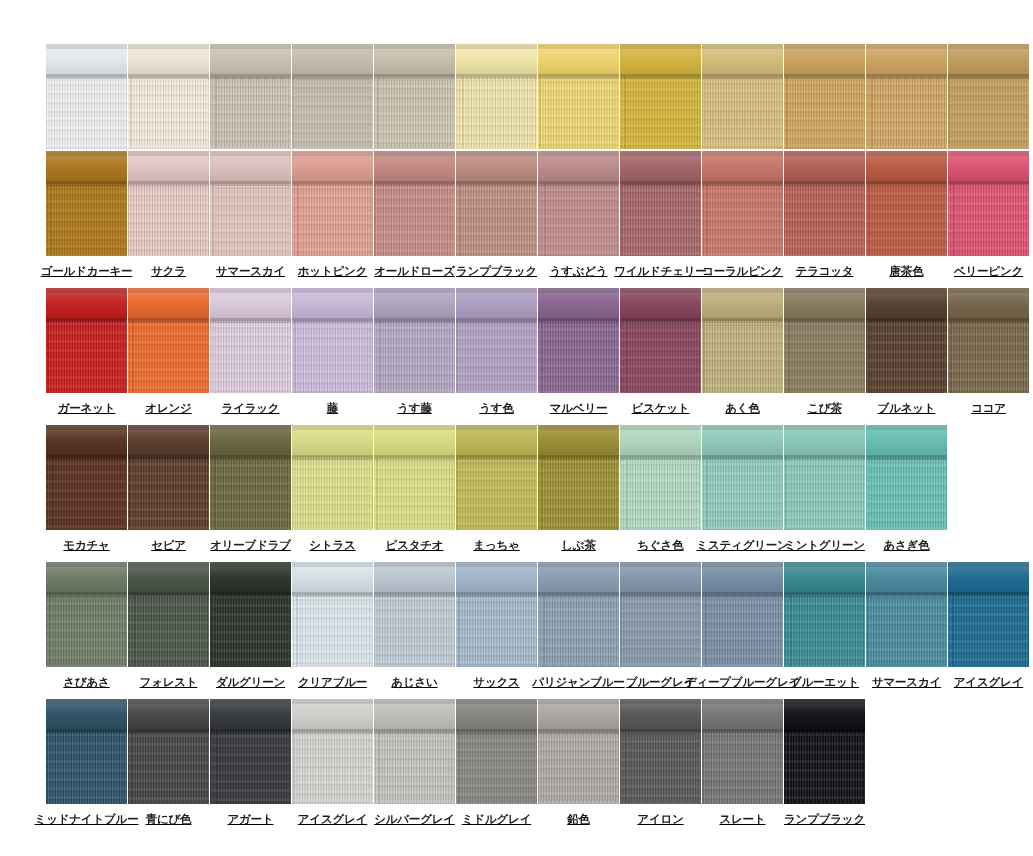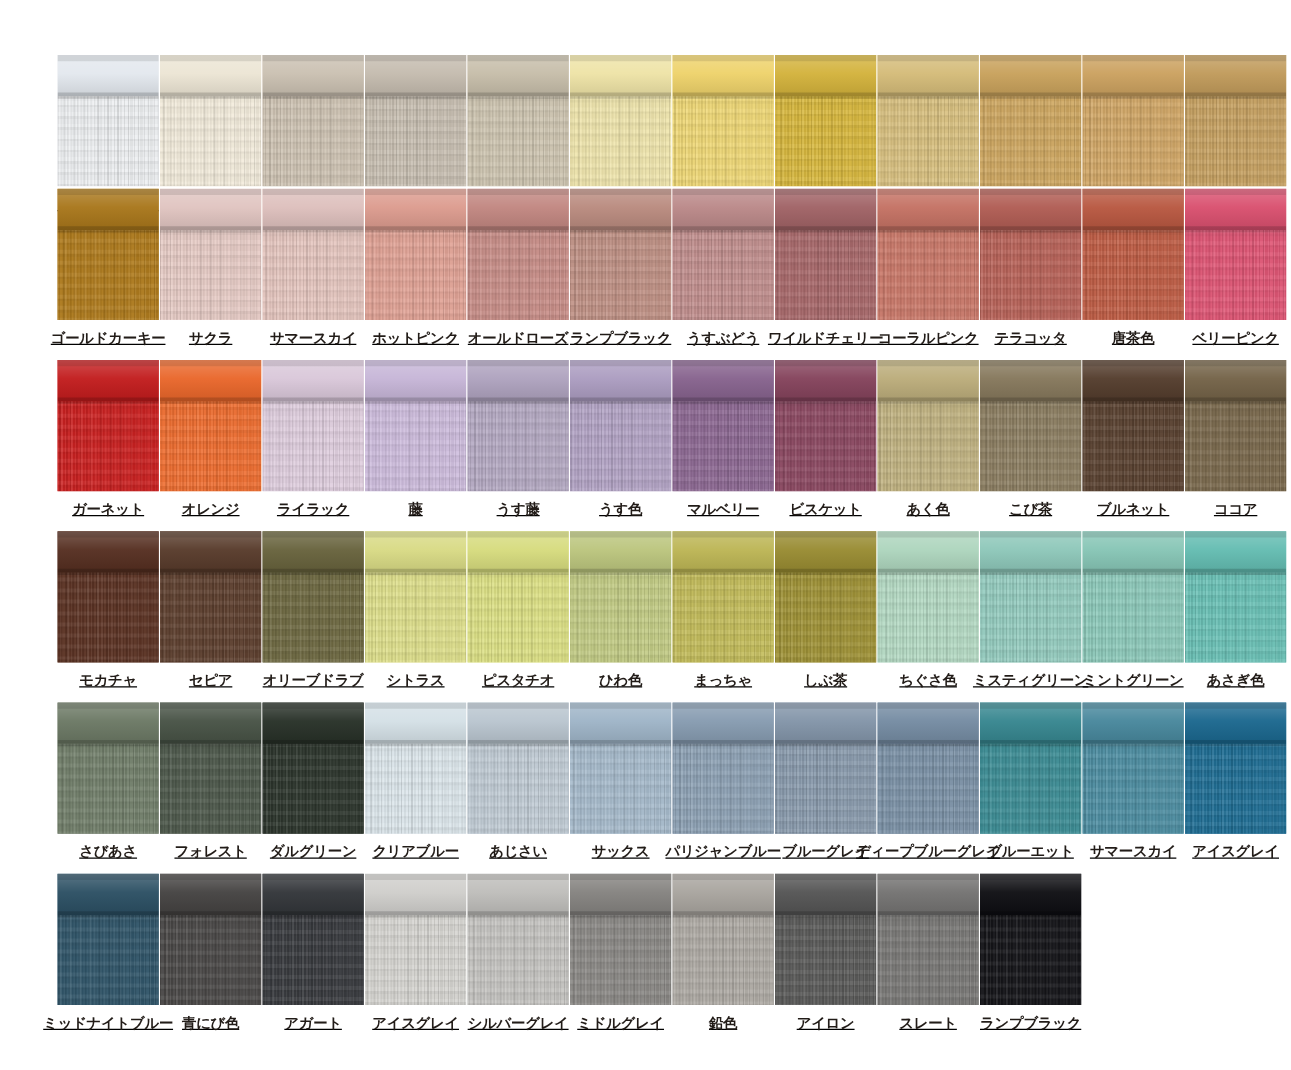--- a/index.html
+++ b/index.html
@@ -589,31 +589,20 @@
           <div class="chip-top" style="background: rgb(214, 219, 125);"></div>
           <div class="chip-sheen"></div>
           <div class="chip-edge"></div>
           <div class="chip-body" style="background: rgb(221, 225, 134);"></div>
           <div class="chip-streaks" style="background-position: 3px 4px;"></div>
           <div class="chip-seam" style="background: rgba(0, 0, 0, 0.35);"></div>
         </div>
         <div class="swatch-label">ピスタチオ</div>
       </div>
       <div class="swatch-cell">
-        <div class="swatch-chip" style="background: rgb(195, 204, 134);">
-          <div class="chip-top" style="background: rgb(187, 197, 125);"></div>
-          <div class="chip-sheen"></div>
-          <div class="chip-edge"></div>
-          <div class="chip-body" style="background: rgb(195, 204, 134);"></div>
-          <div class="chip-streaks" style="background-position: 6px 5px;"></div>
-          <div class="chip-seam" style="background: rgba(0, 0, 0, 0.35);"></div>
-        </div>
-        <div class="swatch-label">ひわ色</div>
-      </div>
-      <div class="swatch-cell">
         <div class="swatch-chip" style="background: rgb(196, 189, 92);">
           <div class="chip-top" style="background: rgb(188, 181, 84);"></div>
           <div class="chip-sheen"></div>
           <div class="chip-edge"></div>
           <div class="chip-body" style="background: rgb(196, 189, 92);"></div>
           <div class="chip-streaks" style="background-position: 1px 6px;"></div>
           <div class="chip-seam" style="background: rgba(0, 0, 0, 0.35);"></div>
         </div>
         <div class="swatch-label">まっちゃ</div>
       </div>

